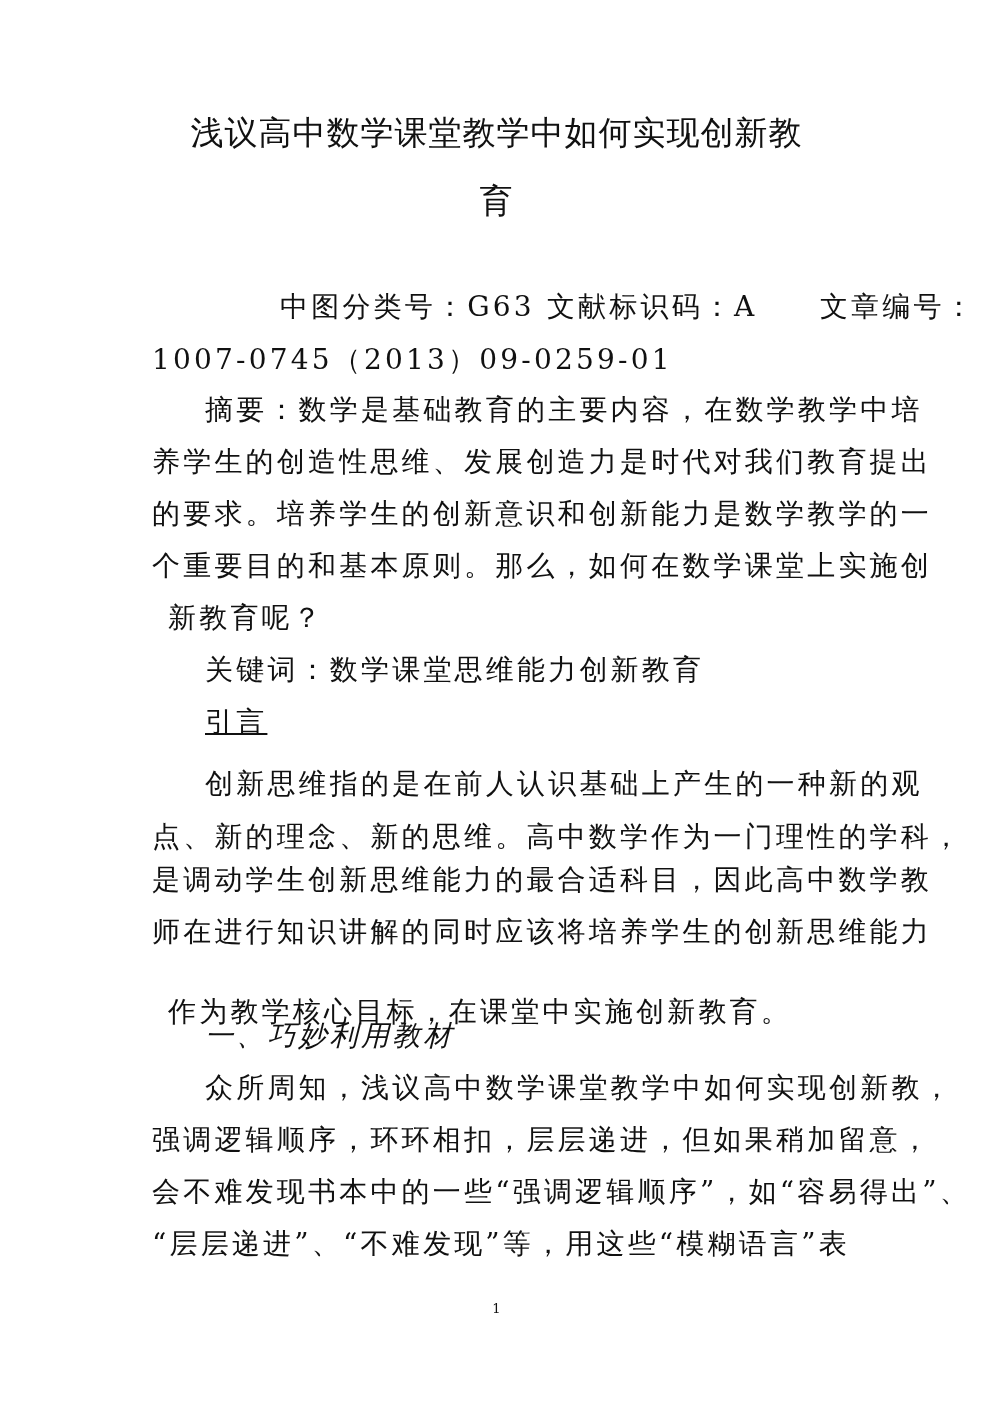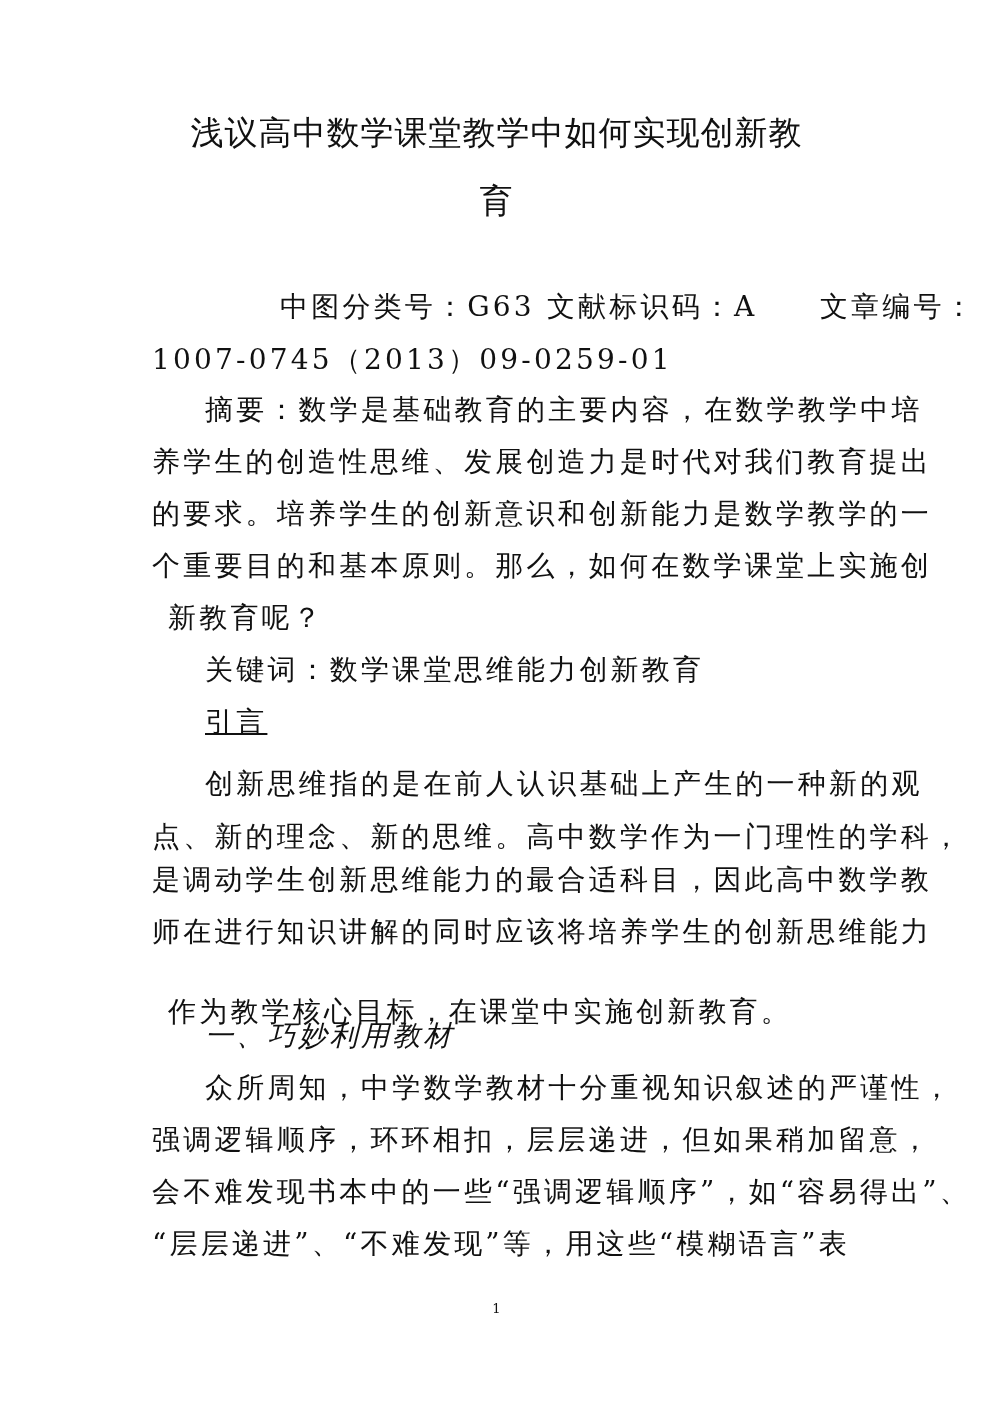--- a/index.html
+++ b/index.html
@@ -26,20 +26,20 @@
       <div class="line" style="top: 547px; left: 152px;">个重要目的和基本原则。那么，如何在数学课堂上实施创</div>
       <div class="line" style="top: 599px; left: 152px; margin-left: 16px;">新教育呢？</div>
       <div class="line" style="top: 651px; left: 205px;">关键词：数学课堂思维能力创新教育</div>
       <div class="line" style="top: 703px; left: 205px; text-decoration: underline;">引言</div>
       <div class="line" style="top: 757px; left: 205px; margin-top: 8px;">创新思维指的是在前人认识基础上产生的一种新的观</div>
       <div class="line" style="top: 809px; left: 152px; margin-top: 9px;">点、新的理念、新的思维。高中数学作为一门理性的学科，</div>
       <div class="line" style="top: 861px; left: 152px;">是调动学生创新思维能力的最合适科目，因此高中数学教</div>
       <div class="line" style="top: 913px; left: 152px;">师在进行知识讲解的同时应该将培养学生的创新思维能力</div>
       <div class="line" style="top: 965px; left: 168px; margin-top: 28px;">作为教学核心目标，在课堂中实施创新教育。</div>
       <div class="line" style="top: 1017px; left: 205px; font-style: italic;">一、巧妙利用教材</div>
-      <div class="line" style="top: 1069px; left: 205px;">众所周知，中学数学教材十分重视知识叙述的严谨性，</div>
+      <div class="line" style="top: 1069px; left: 205px;">众所周知，浅议高中数学课堂教学中如何实现创新教，</div>
       <div class="line" style="top: 1121px; left: 152px; font-family: Liberation Mono, monospace;">强调逻辑顺序，环环相扣，层层递进，但如果稍加留意，</div>
       <div class="line" style="top: 1173px; left: 152px;">会不难发现书本中的一些“强调逻辑顺序”，如“容易得出”、</div>
       <div class="line" style="top: 1225px; left: 152px;">“层层递进”、“不难发现”等，用这些“模糊语言”表</div>
     </div>
 
   <div class="pagenum">1</div>
 </div>
 
 </body></html>

